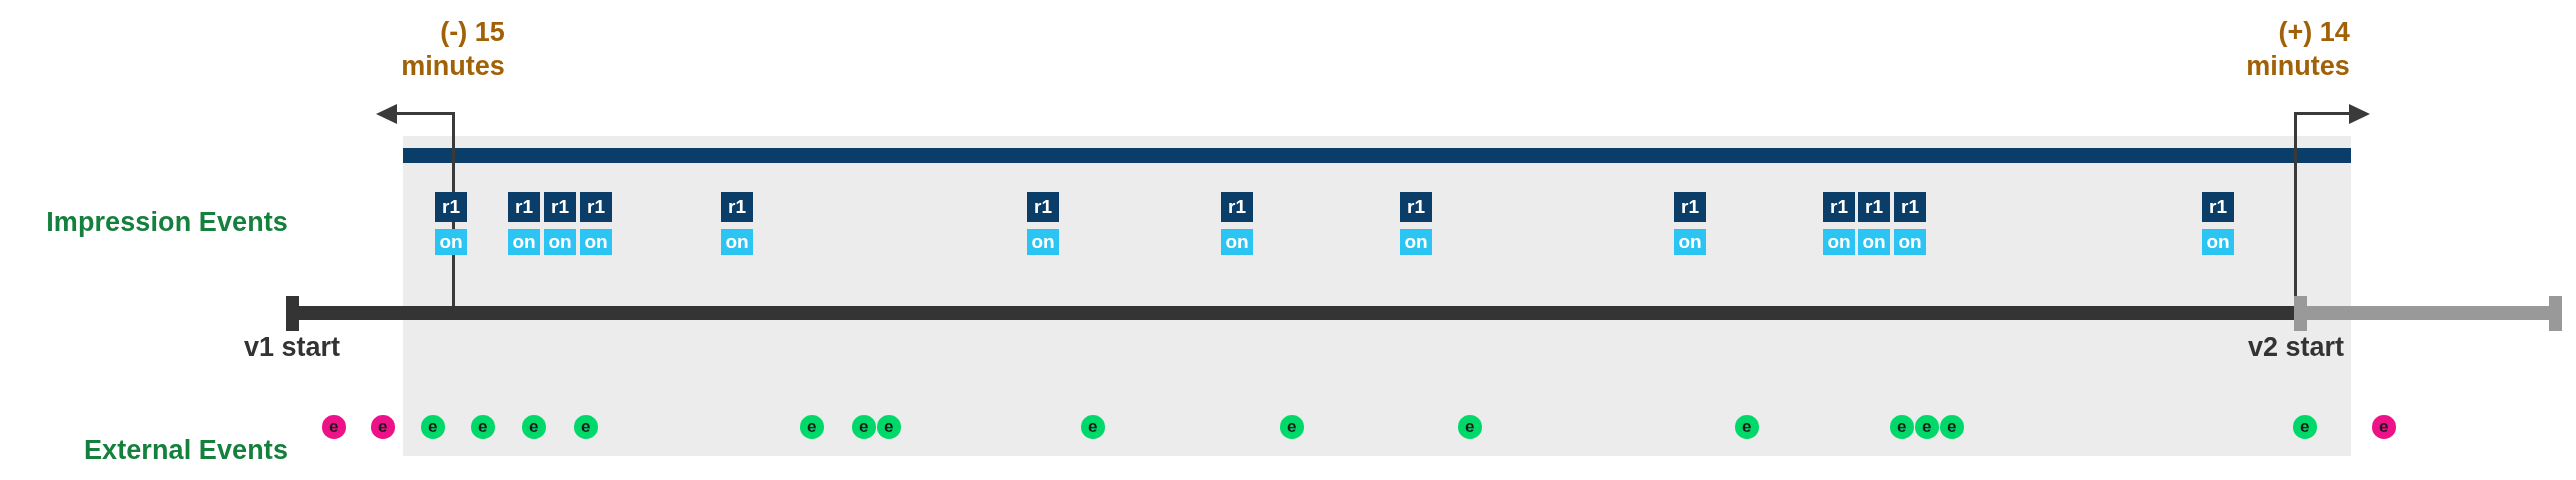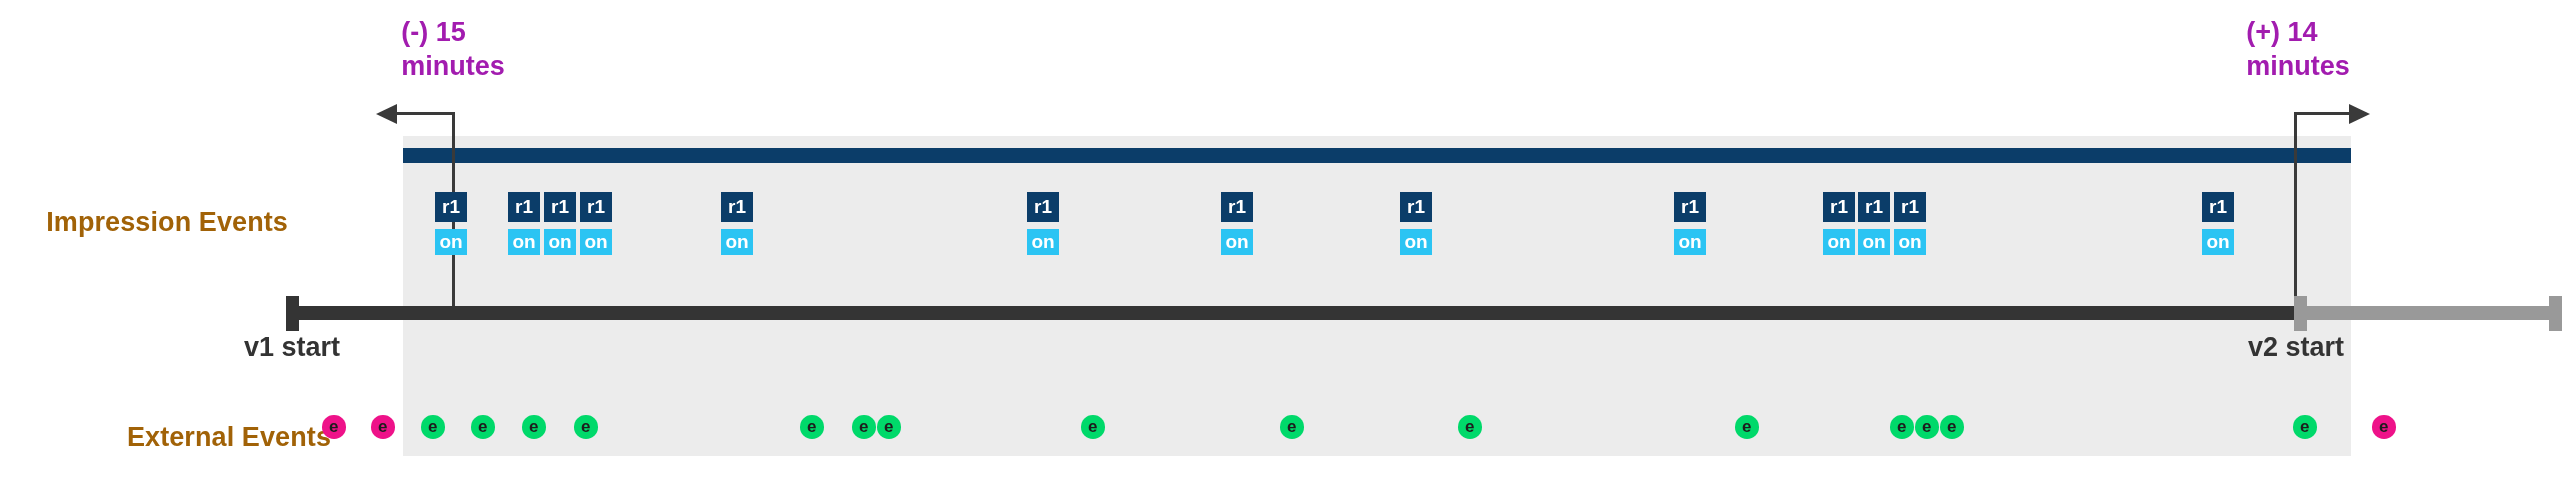--- a/index.html
+++ b/index.html
@@ -19,37 +19,37 @@
 
   
   .navybar{
     position:absolute;
     background:#0b3d69;
   }
 
   
   .rowlabel{
     position:absolute;
-    color:#a16207;
+    color:#15803d;
     font-size:27px;
     font-weight:600;
     letter-spacing:0.1px;
     white-space:nowrap;
     text-align:right;
   }
 
   
   .callout{
     position:absolute;
-    color:#a21caf;
+    color:#a16207;
     font-size:27px;
     font-weight:600;
     line-height:34px;
     white-space:nowrap;
-    text-align:left;
+    text-align:right;
     transform:translateX(-50%);
   }
   .calloutline1{display:block;}
   .calloutline2{display:block;}
 
   
   .vline{
     position:absolute;
     width:2.8px;
     background:#3a3a3a;
@@ -153,21 +153,21 @@
   <div class="callout" style="left:2298px;top:15px;">
     <span class="calloutline1">(+) 14</span>
     <span class="calloutline2">minutes</span>
   </div>
   <div class="vline" style="left:2294px;top:112px;height:203px;"></div>
   <div class="hleader" style="left:2294px;top:112px;width:55px;"></div>
   <div class="arrowhead arrow-right" style="left:2349px;top:104px;"></div>
 
   <div class="rowlabel" style="left:0px;top:207px;width:288px;">Impression Events</div>
 
-  <div class="rowlabel" style="left:0px;top:422px;width:288px;padding-left:43px;">External Events</div>
+  <div class="rowlabel" style="left:0px;top:435px;width:288px;">External Events</div>
 
   <div id="impression-layer" style="position:absolute;left:0;top:0;width:2576px;height:481px;">
       <div class="badge-r" style="left: 435px; top: 192px;">r1</div>
       <div class="badge-on" style="left: 435px; top: 229px;">on</div>
       <div class="badge-r" style="left: 508px; top: 192px;">r1</div>
       <div class="badge-on" style="left: 508px; top: 229px;">on</div>
       <div class="badge-r" style="left: 544px; top: 192px;">r1</div>
       <div class="badge-on" style="left: 544px; top: 229px;">on</div>
       <div class="badge-r" style="left: 580px; top: 192px;">r1</div>
       <div class="badge-on" style="left: 580px; top: 229px;">on</div>

